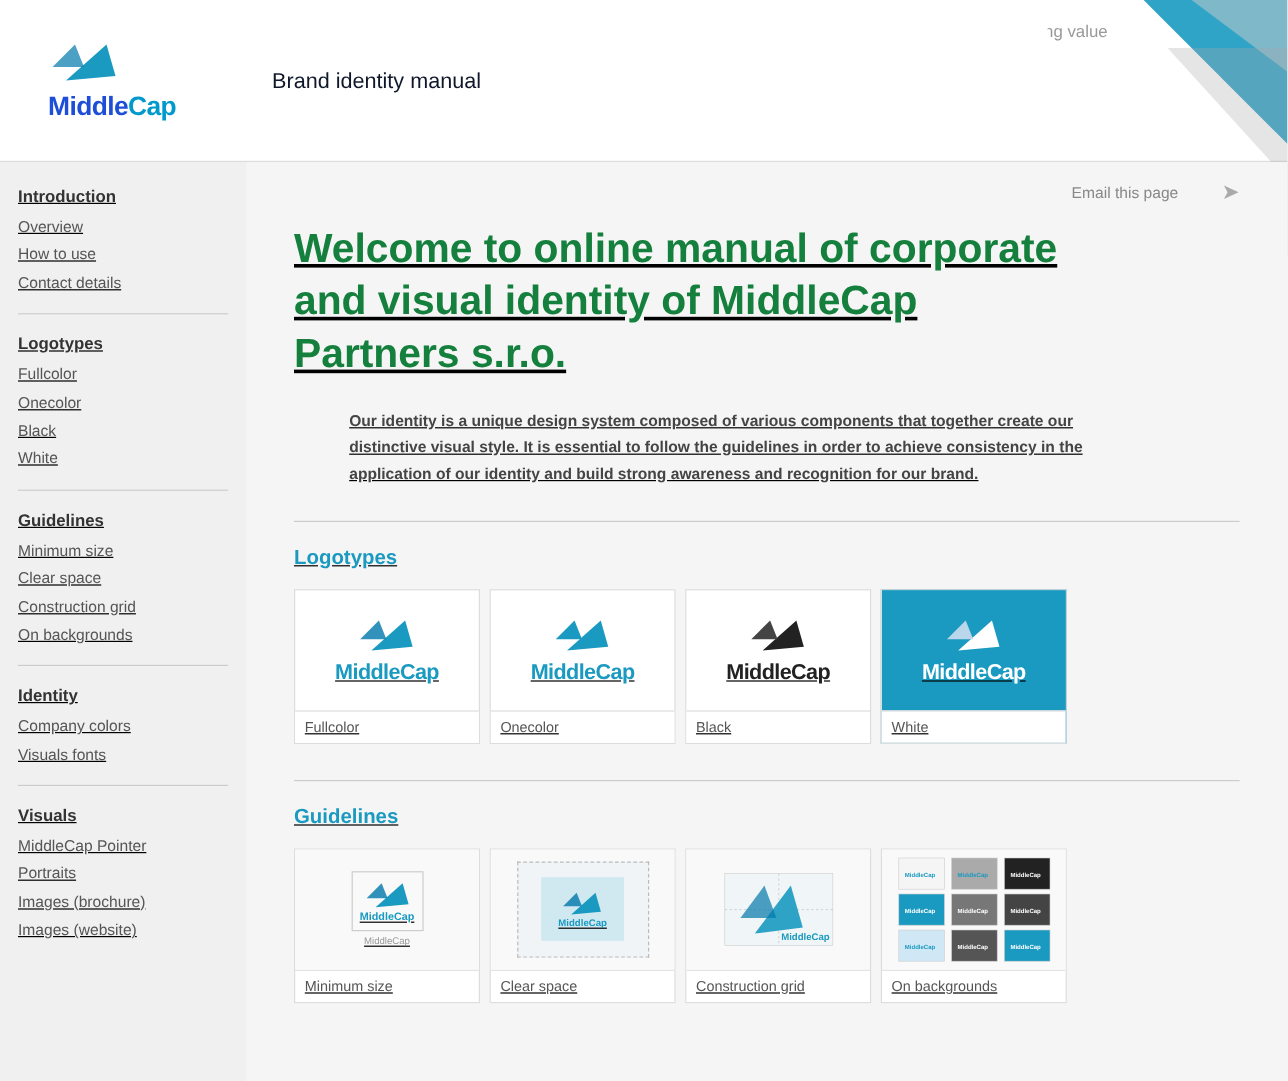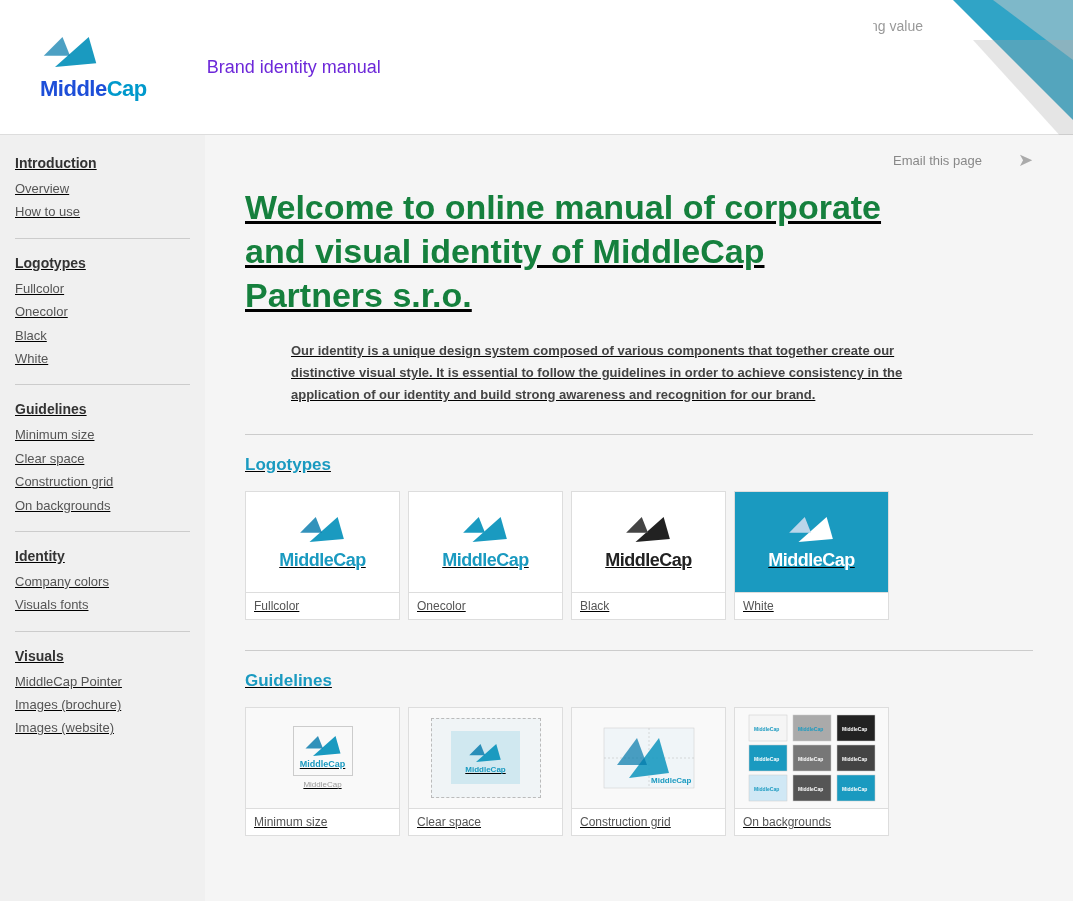--- a/index.html
+++ b/index.html
@@ -35,23 +35,23 @@
     .logo-text {
       font-size: 22px;
       font-weight: bold;
       color: #333;
       letter-spacing: -0.5px;
     }
     .logo-text span {
       color: #1d4ed8;
     }
     .brand-manual-title {
-      margin-left: 60px;
+      margin-left: 80px;
       font-size: 18px;
-      color: #6d28d9;
+      color: #0f172a;
       font-weight: normal;
     }
     .header-right {
       position: absolute;
       right: 0;
       top: 0;
       width: 200px;
       height: 135px;
       overflow: hidden;
     }
@@ -315,20 +315,21 @@
   </div>
 </div>
 
 <div class="main-layout">
 
   <div class="sidebar">
 
     <div class="sidebar-section-title">Introduction</div>
     <a class="sidebar-link">Overview</a>
     <a class="sidebar-link">How to use</a>
+    <a class="sidebar-link">Contact details</a>
 
     <hr class="sidebar-divider">
     <div class="sidebar-section-title">Logotypes</div>
     <a class="sidebar-link">Fullcolor</a>
     <a class="sidebar-link">Onecolor</a>
     <a class="sidebar-link">Black</a>
     <a class="sidebar-link">White</a>
 
     <hr class="sidebar-divider">
     <div class="sidebar-section-title">Guidelines</div>
@@ -338,20 +339,21 @@
     <a class="sidebar-link">On backgrounds</a>
 
     <hr class="sidebar-divider">
     <div class="sidebar-section-title">Identity</div>
     <a class="sidebar-link">Company colors</a>
     <a class="sidebar-link">Visuals fonts</a>
 
     <hr class="sidebar-divider">
     <div class="sidebar-section-title">Visuals</div>
     <a class="sidebar-link">MiddleCap Pointer</a>
+    <a class="sidebar-link">Portraits</a>
     <a class="sidebar-link">Images (brochure)</a>
     <a class="sidebar-link">Images (website)</a>
   </div>
 
   <div class="content">
 
     <div class="email-page">
       <span>Email this page</span>
       <span class="email-page-arrow">➤</span>
     </div>

